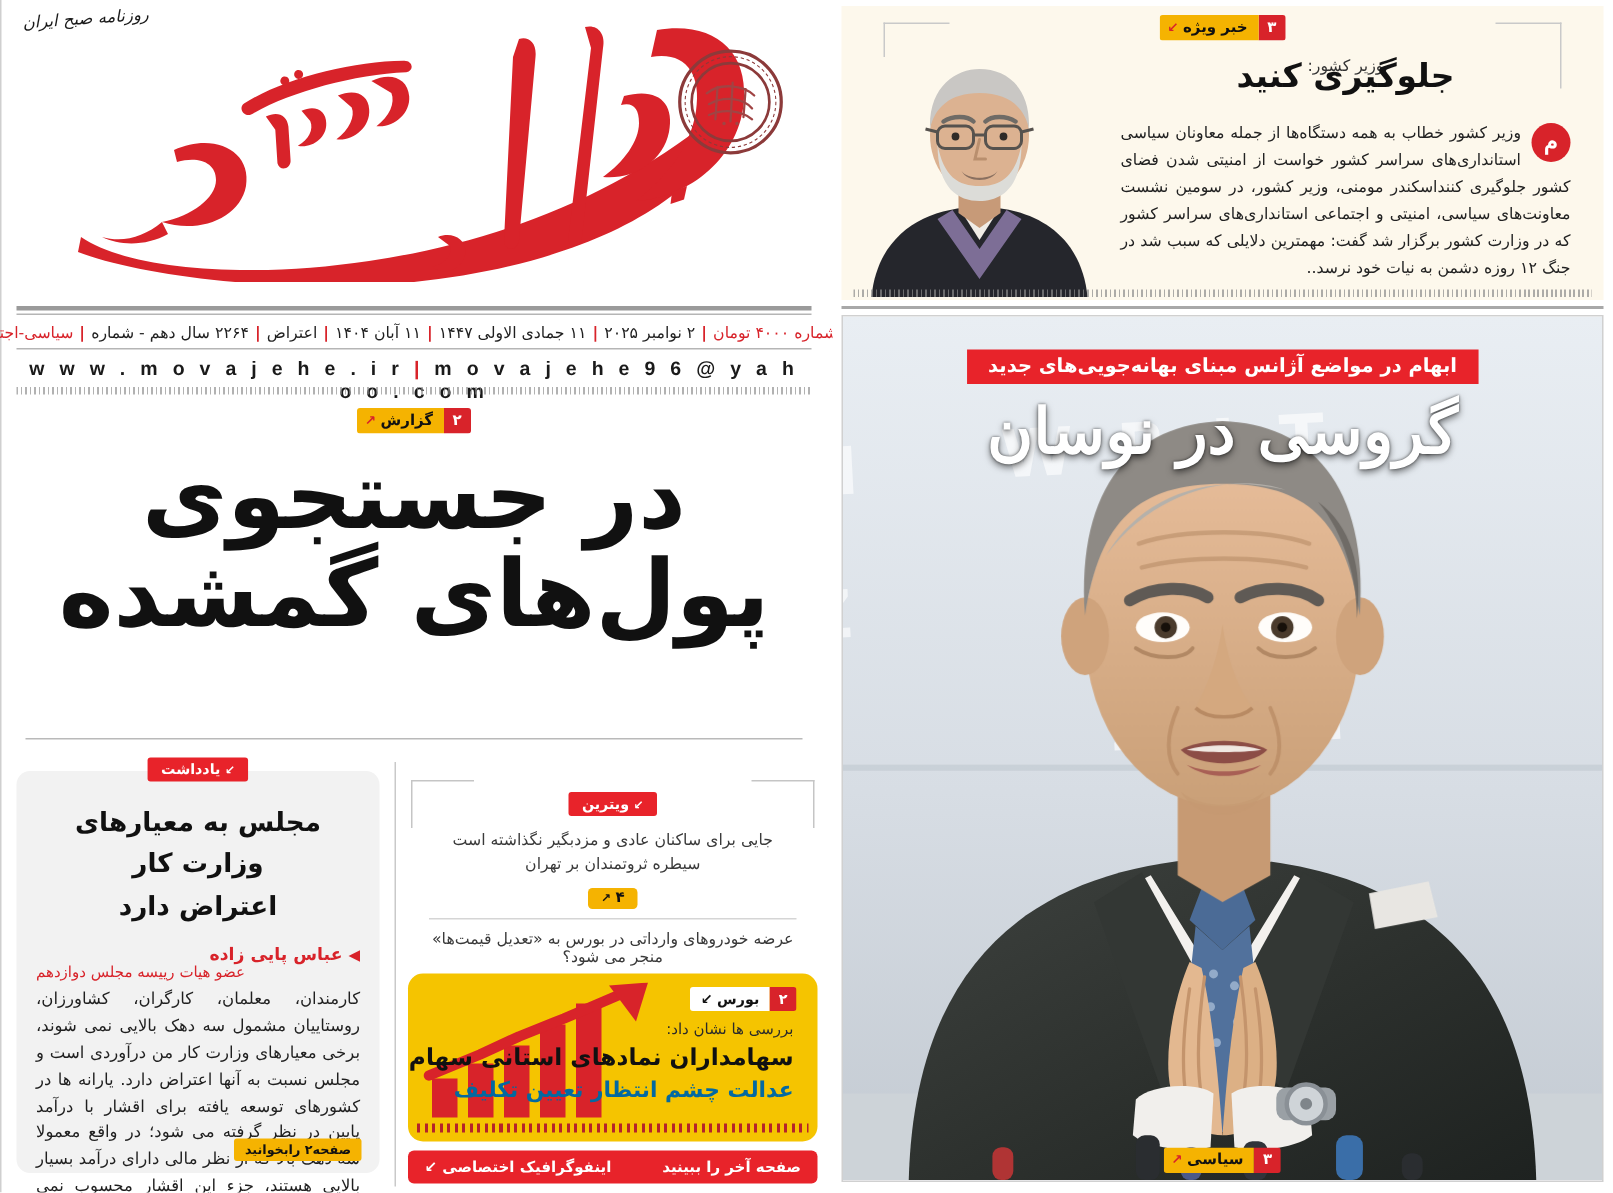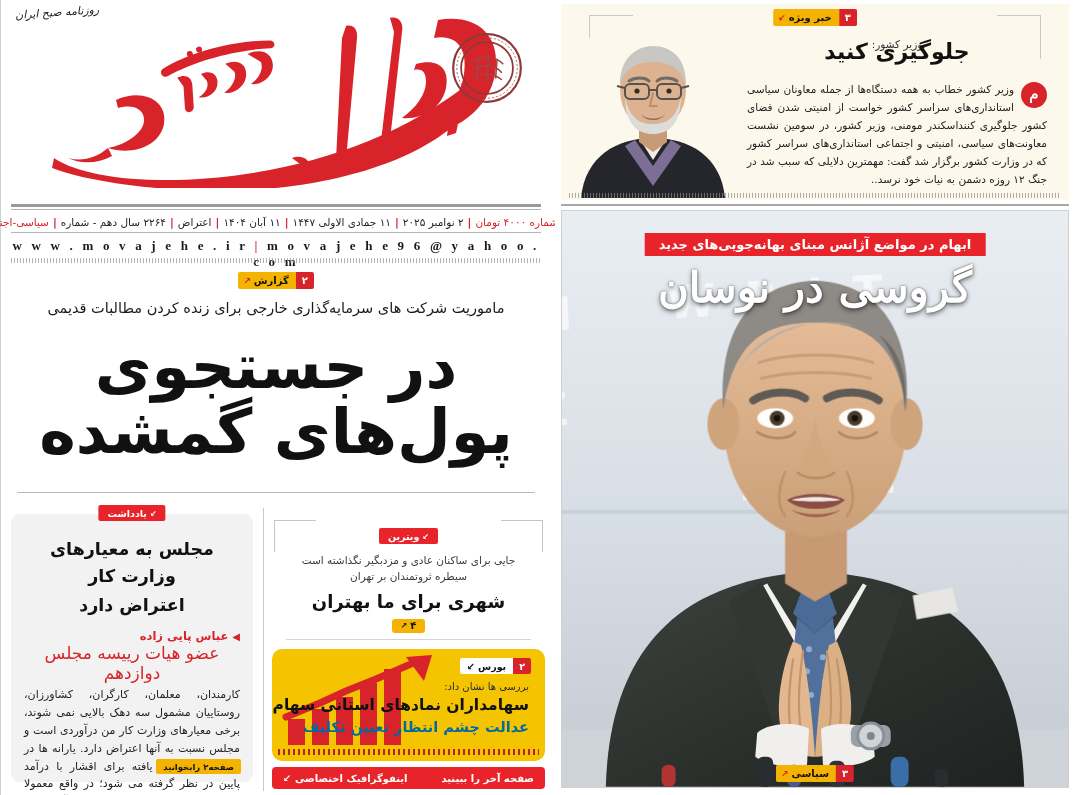--- a/index.html
+++ b/index.html
@@ -66,21 +66,21 @@
   }
   .info-line .sep { color: #d8232a; margin: 0 4px; font-weight: 700; }
   .info-line .red { color: #d8232a; }
   .info-rule2 { position: absolute; left: 10px; right: 14px; top: 232px; height: 1px; background: #b5b5b5; }
   .web-line {
     position: absolute; left: 10px; right: 14px; top: 238px;
     text-align: center;
     font-size: 13px; letter-spacing: 3.2px;
     font-weight: 700; color: #1a1a1a;
     direction: ltr;
-    font-family: Liberation Serif, serif;
+    font-family: Liberation Sans, sans-serif;
   }
   .web-line .bar { color: #d8232a; }
   .dotrule {
     position: absolute; left: 10px; right: 14px; top: 258px; height: 5px;
     background: repeating-linear-gradient(90deg,#888 0 1px,transparent 1px 3px);
     opacity: .65;
   }
 
   
   .lead {
@@ -132,21 +132,21 @@
     padding: 2.5px 9px; border-radius: 2px; white-space: nowrap;
     display: flex; align-items: center; gap: 3px;
   }
   .card-tag .arrow { font-size: 8px; }
   .note-title {
     text-align: center; font-size: 17.5px; font-weight: 800;
     color: #111; line-height: 1.55; margin-bottom: 10px;
   }
   .note-author { text-align: right; font-size: 11.5px; color: #d8232a; font-weight: 700; }
   .note-author .bullet { font-size: 10px; }
-  .note-role { text-align: center; font-size: 17px; color: #d8232a; margin-bottom: 3px; }
+  .note-role { text-align: left; font-size: 10px; color: #d8232a; margin-bottom: 3px; }
   .note-body {
     font-size: 11px; line-height: 1.62; color: #1f1f1f;
     text-align: justify;
   }
   .readmore {
     position: absolute; bottom: 8px; right: 12px;
     background: #f5b301; color: #111; font-size: 8.5px; font-weight: 700;
     padding: 2.5px 7px; border-radius: 2px; white-space: nowrap;
   }
 
@@ -360,21 +360,20 @@
     <div class="lead">
       <div class="tag-wrap">
         <span class="tag">
           <span class="tnum">۲</span>
           <span class="tlbl">
             <span>گزارش</span>
             <span class="arrow">↗</span>
           </span>
         </span>
       </div>
-      <div class="lead-kicker">ماموریت شرکت های سرمایه‌گذاری خارجی برای زنده کردن مطالبات قدیمی</div>
       <div class="lead-title">در جستجوی</div>
       <div class="lead-title">پول‌های گمشده</div>
     </div>
     <div class="lead-rule"></div>
 
     <div class="right-bottom">
 
       <div class="rb-col-note">
         <div class="note-card">
           <span class="card-tag">
@@ -402,21 +401,20 @@
               <div class="cf-r"></div>
           </div>
           <div style="display:flex;justify-content:center;margin-bottom:8px;position:relative;z-index:3">
             <span class="card-tag" style="position:static;transform:none">
               <span class="arrow">↙</span>
               <span>ویترین</span>
             </span>
           </div>
           <div class="vit-kicker">جایی برای ساکنان عادی و مزدبگیر نگذاشته است</div>
           <div class="vit-kicker">سیطره ثروتمندان بر تهران</div>
-          <div class="vit-title">شهری برای ما بهتران</div>
           <div class="pagepill-wrap">
             <span class="pagepill">
               <span>۴</span>
               <span class="arrow">↗</span>
             </span>
           </div>
           <div class="hline"></div>
           <div class="vit-kicker2">عرضه خودروهای وارداتی در بورس به «تعدیل قیمت‌ها» منجر می شود؟</div>
           <div class="vit-title2">دلالان در شوک بورس کالا</div>
           <div class="pagepill-wrap">

